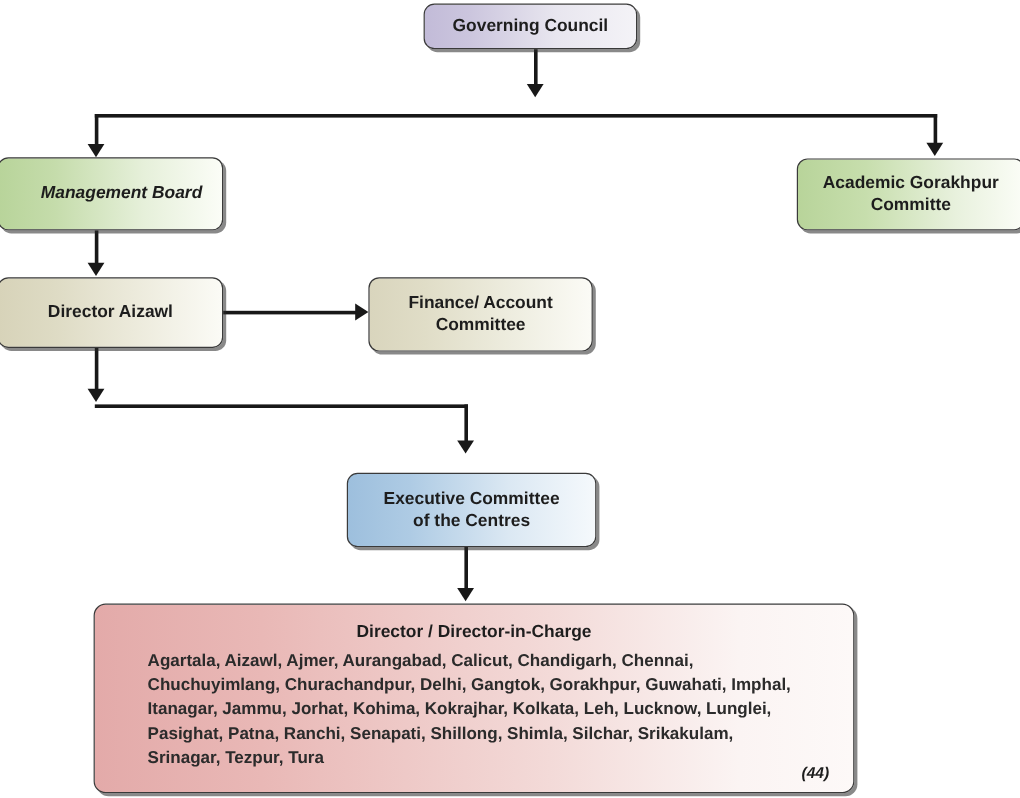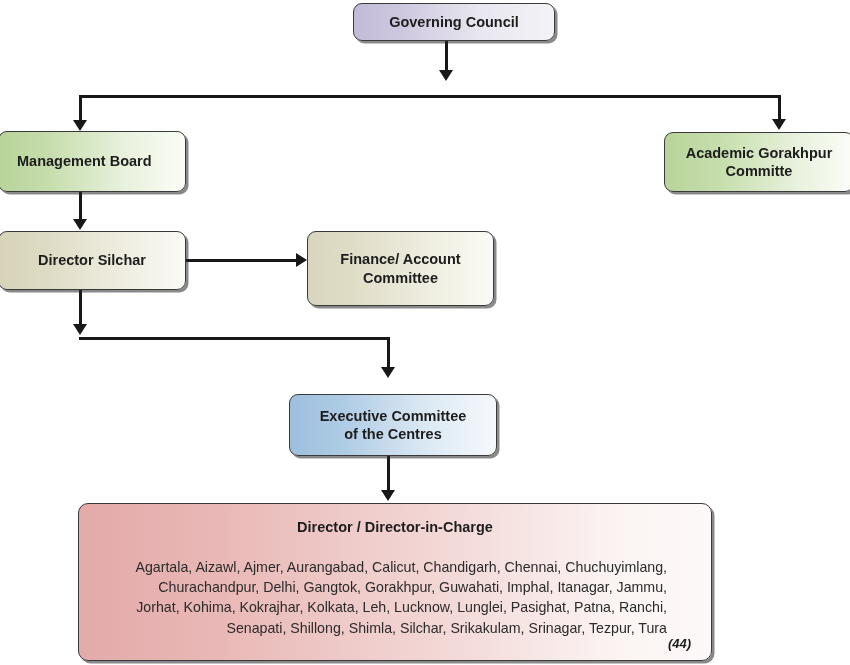--- a/index.html
+++ b/index.html
@@ -34,63 +34,63 @@
     z-index: 3;
   }
   .node-label {
     display: block;
     padding: 0 10px;
     white-space: pre-line;
   }
 
   
   #node-governing-council {
-    left: 353px; top: 3px; width: 202px; height: 38px;
+    left: 353px; top: 3px; width: 178px; height: 38px;
     background: linear-gradient(to right, #c2bbd8 0%, #ccc6de 22%, #e8e6ef 62%, #f4f3f7 100%);
   }
   #node-management-board {
     left: -2px; top: 131px; width: 188px; height: 61px;
     background: linear-gradient(to right, #b8d49a 0%, #c5dcab 25%, #e6f0da 65%, #fbfdf7 100%);
     justify-content: flex-start;
   }
-  #node-management-board .node-label { padding-left: 18px; text-align: center; }
+  #node-management-board .node-label { padding-left: 35px; text-align: center; font-style: italic; }
   #node-academic-advisory {
     left: 664px; top: 132px; width: 190px; height: 60px;
     background: linear-gradient(to right, #b8d49a 0%, #c7dead 30%, #e8f1dd 70%, #fbfdf7 100%);
   }
   #node-director-general {
     left: -2px; top: 231px; width: 188px; height: 59px;
     background: linear-gradient(to right, #d7d3b9 0%, #dedbc4 25%, #eceadb 60%, #fbfbf6 100%);
   }
   #node-finance-account {
-    left: 307px; top: 231px; width: 187px; height: 75px;
+    left: 307px; top: 231px; width: 187px; height: 62px;
     background: linear-gradient(to right, #d9d5bd 0%, #e0ddc7 25%, #edecde 62%, #fbfbf6 100%);
   }
   #node-executive-committee {
     left: 289px; top: 394px; width: 208px; height: 62px;
     background: linear-gradient(to right, #9dbfdd 0%, #aecbe4 25%, #dbe8f3 65%, #f5f9fc 100%);
   }
   #node-directors {
     left: 78px; top: 503px; width: 634px; height: 158px;
     background: linear-gradient(to right, #e3aaa9 0%, #e9b8b6 22%, #f3dad8 60%, #fbf4f3 85%, #fdf9f8 100%);
     display: block;
     padding: 14px 22px 0 22px;
     border-radius: 10px;
   }
   #node-directors .dir-title {
     font-weight: bold;
     font-size: 14.5px;
     text-align: center;
     color: #1d1d1d;
-    margin-bottom: 21px;
+    margin-bottom: 5px;
   }
   #node-directors .dir-list {
-    font-weight: normal;
+    font-weight: bold;
     font-size: 14.2px;
-    text-align: right;
+    text-align: left;
     color: #2b2b2b;
     line-height: 1.42;
     padding: 0 22px;
   }
   #node-directors .dir-count {
     position: absolute;
     right: 20px;
     bottom: 8px;
     font-style: italic;
     font-weight: bold;
@@ -162,21 +162,21 @@
   <div class="node" id="node-management-board">
     <span class="node-label">Management Board</span>
   </div>
 
   <div class="node" id="node-academic-advisory">
     <span class="node-label">Academic Gorakhpur
 Committe</span>
   </div>
 
   <div class="node" id="node-director-general">
-    <span class="node-label">Director Silchar</span>
+    <span class="node-label">Director Aizawl</span>
   </div>
 
   <div class="node" id="node-finance-account">
     <span class="node-label">Finance/ Account
 Committee</span>
   </div>
 
   <div class="node" id="node-executive-committee">
     <span class="node-label">Executive Committee
 of the Centres</span>

